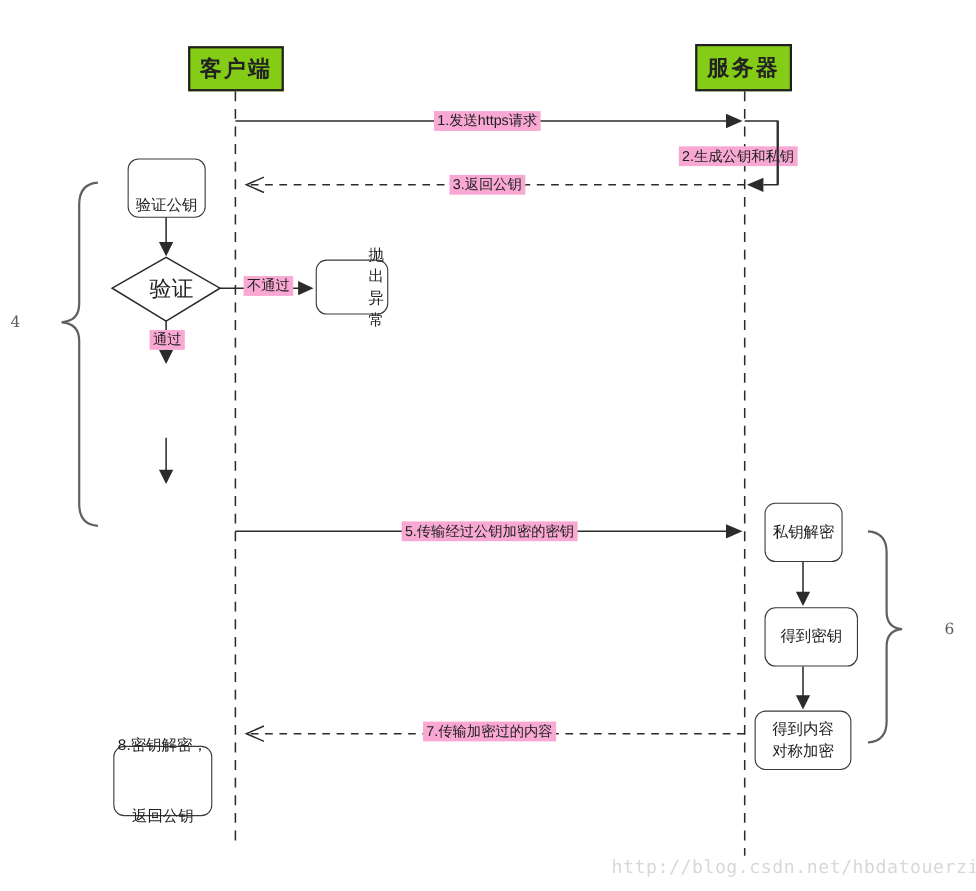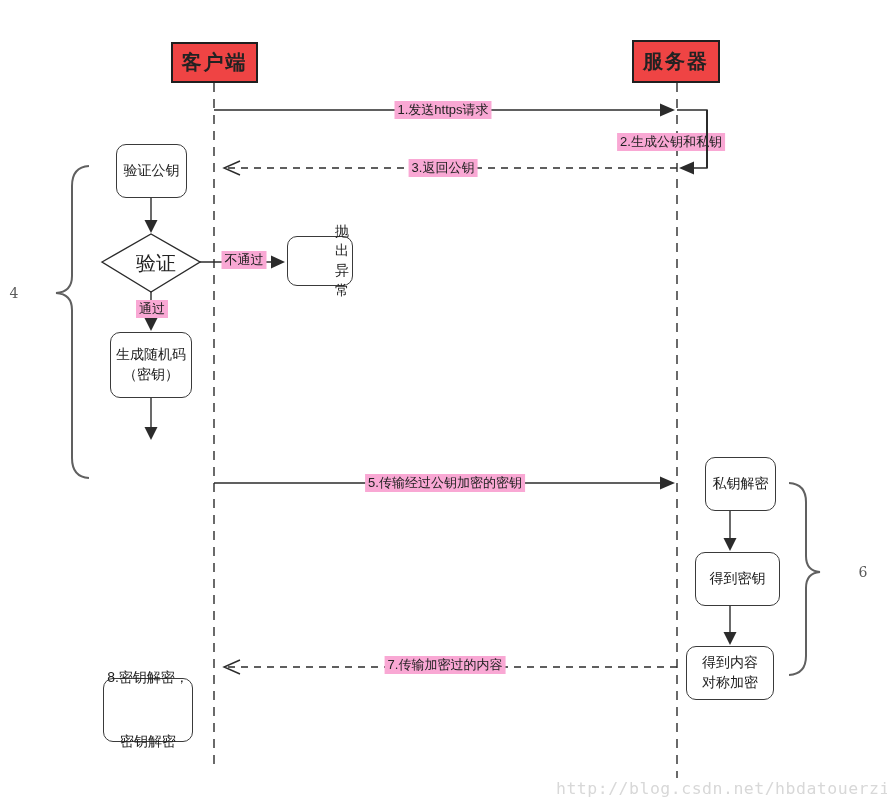--- a/index.html
+++ b/index.html
@@ -2,21 +2,21 @@
 <html><head>
 <meta charset="utf-8">
 <style>
   html,body{margin:0;padding:0;background:#ffffff;}
   .canvas{
     position:relative;width:887px;height:810px;background:#ffffff;
     font-family:"Liberation Sans", sans-serif;color:#222;overflow:hidden;
   }
   .layer{position:absolute;left:0;top:0;width:887px;height:810px;}
   .actor{
-    position:absolute;background:#ef4444;border:2px solid #1f1f1f;
+    position:absolute;background:#84cc16;border:2px solid #1f1f1f;
     display:flex;align-items:center;justify-content:center;
     font-size:20px;font-weight:bold;letter-spacing:2px;box-sizing:border-box;
   }
   .box{
     position:absolute;background:#fff;border:1.6px solid #3a3a3a;border-radius:10px;
     display:flex;flex-direction:column;align-items:center;justify-content:center;
     font-size:14px;line-height:1.4;text-align:center;box-sizing:border-box;
   }
   .mlabel{
     position:absolute;transform:translate(-50%,-50%);background:#f9a8d4;
@@ -82,37 +82,33 @@
 
     <g stroke="#606060" stroke-width="2" fill="none">
       <path d="M89 166 Q72 167 72 186 L72 276 Q72 292 56 293 Q72 294 72 310 L72 458 Q72 477 89 478"></path>
       <path d="M789 483 Q806 484 806 502 L806 556 Q806 571 820 572 Q806 573 806 588 L806 656 Q806 674 789 675"></path>
     </g>
   </svg>
 
   <div class="actor" style="left:171px;top:42px;width:87px;height:41px;">客户端</div>
   <div class="actor" style="left:632px;top:40px;width:88px;height:43px;">服务器</div>
 
-  <div class="box" style="left:116px;top:144px;width:71px;height:54px;">
+  <div class="box" style="left:116px;top:144px;width:71px;height:54px;justify-content:flex-end;">
     <span>验证公钥</span>
   </div>
   <div class="dlabel" style="left:156px;top:263px;">验证</div>
   <div class="box" style="left:287px;top:236px;width:66px;height:50px;padding-left:44px;">
     <span>抛出异常</span>
   </div>
-  <div class="box" style="left:110px;top:332px;width:82px;height:66px;">
-    <span>生成随机码</span>
-    <span>（密钥）</span>
-  </div>
   <div class="box" style="left:103px;top:678px;width:90px;height:64px;gap:44px;">
     <span>8.密钥解密，</span>
-    <span>密钥解密</span>
+    <span>返回公钥</span>
   </div>
 
-  <div class="box" style="left:695px;top:457px;width:71px;height:54px;margin-left:10px;">
+  <div class="box" style="left:695px;top:457px;width:71px;height:54px;">
     <span>私钥解密</span>
   </div>
   <div class="box" style="left:695px;top:552px;width:85px;height:54px;">
     <span>得到密钥</span>
   </div>
   <div class="box" style="left:686px;top:646px;width:88px;height:54px;">
     <span>得到内容</span>
     <span>对称加密</span>
   </div>
 

